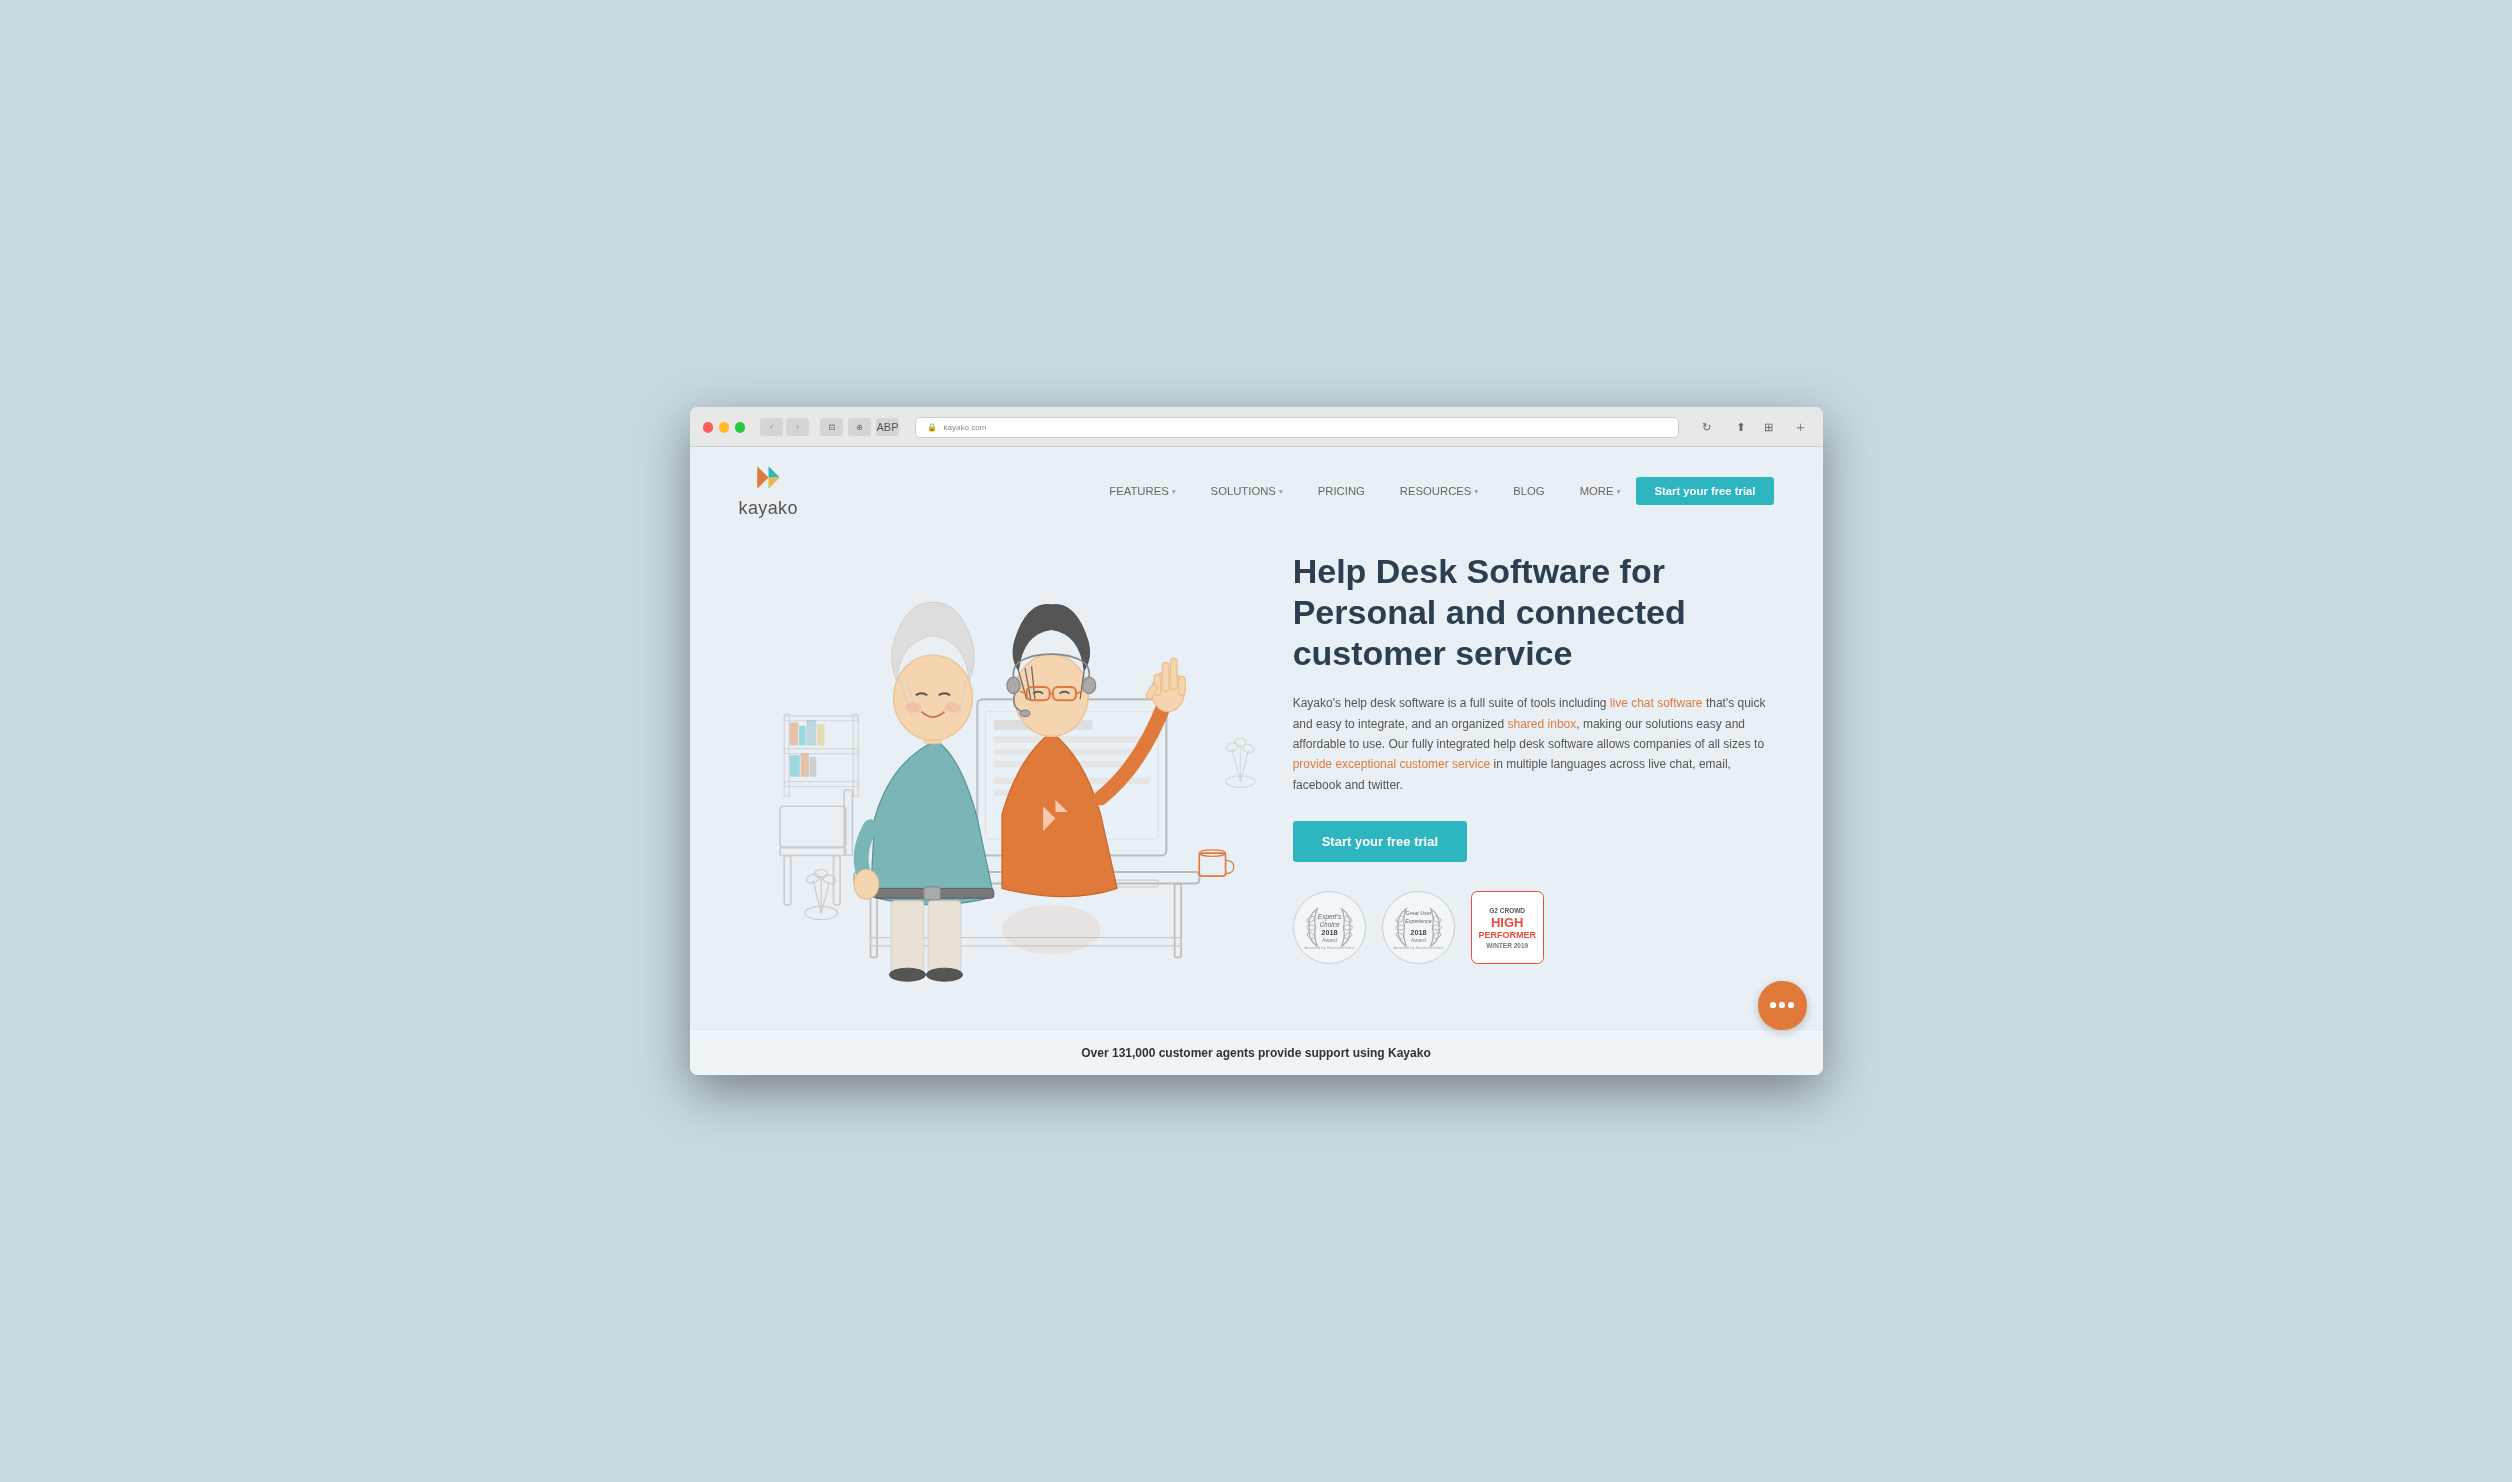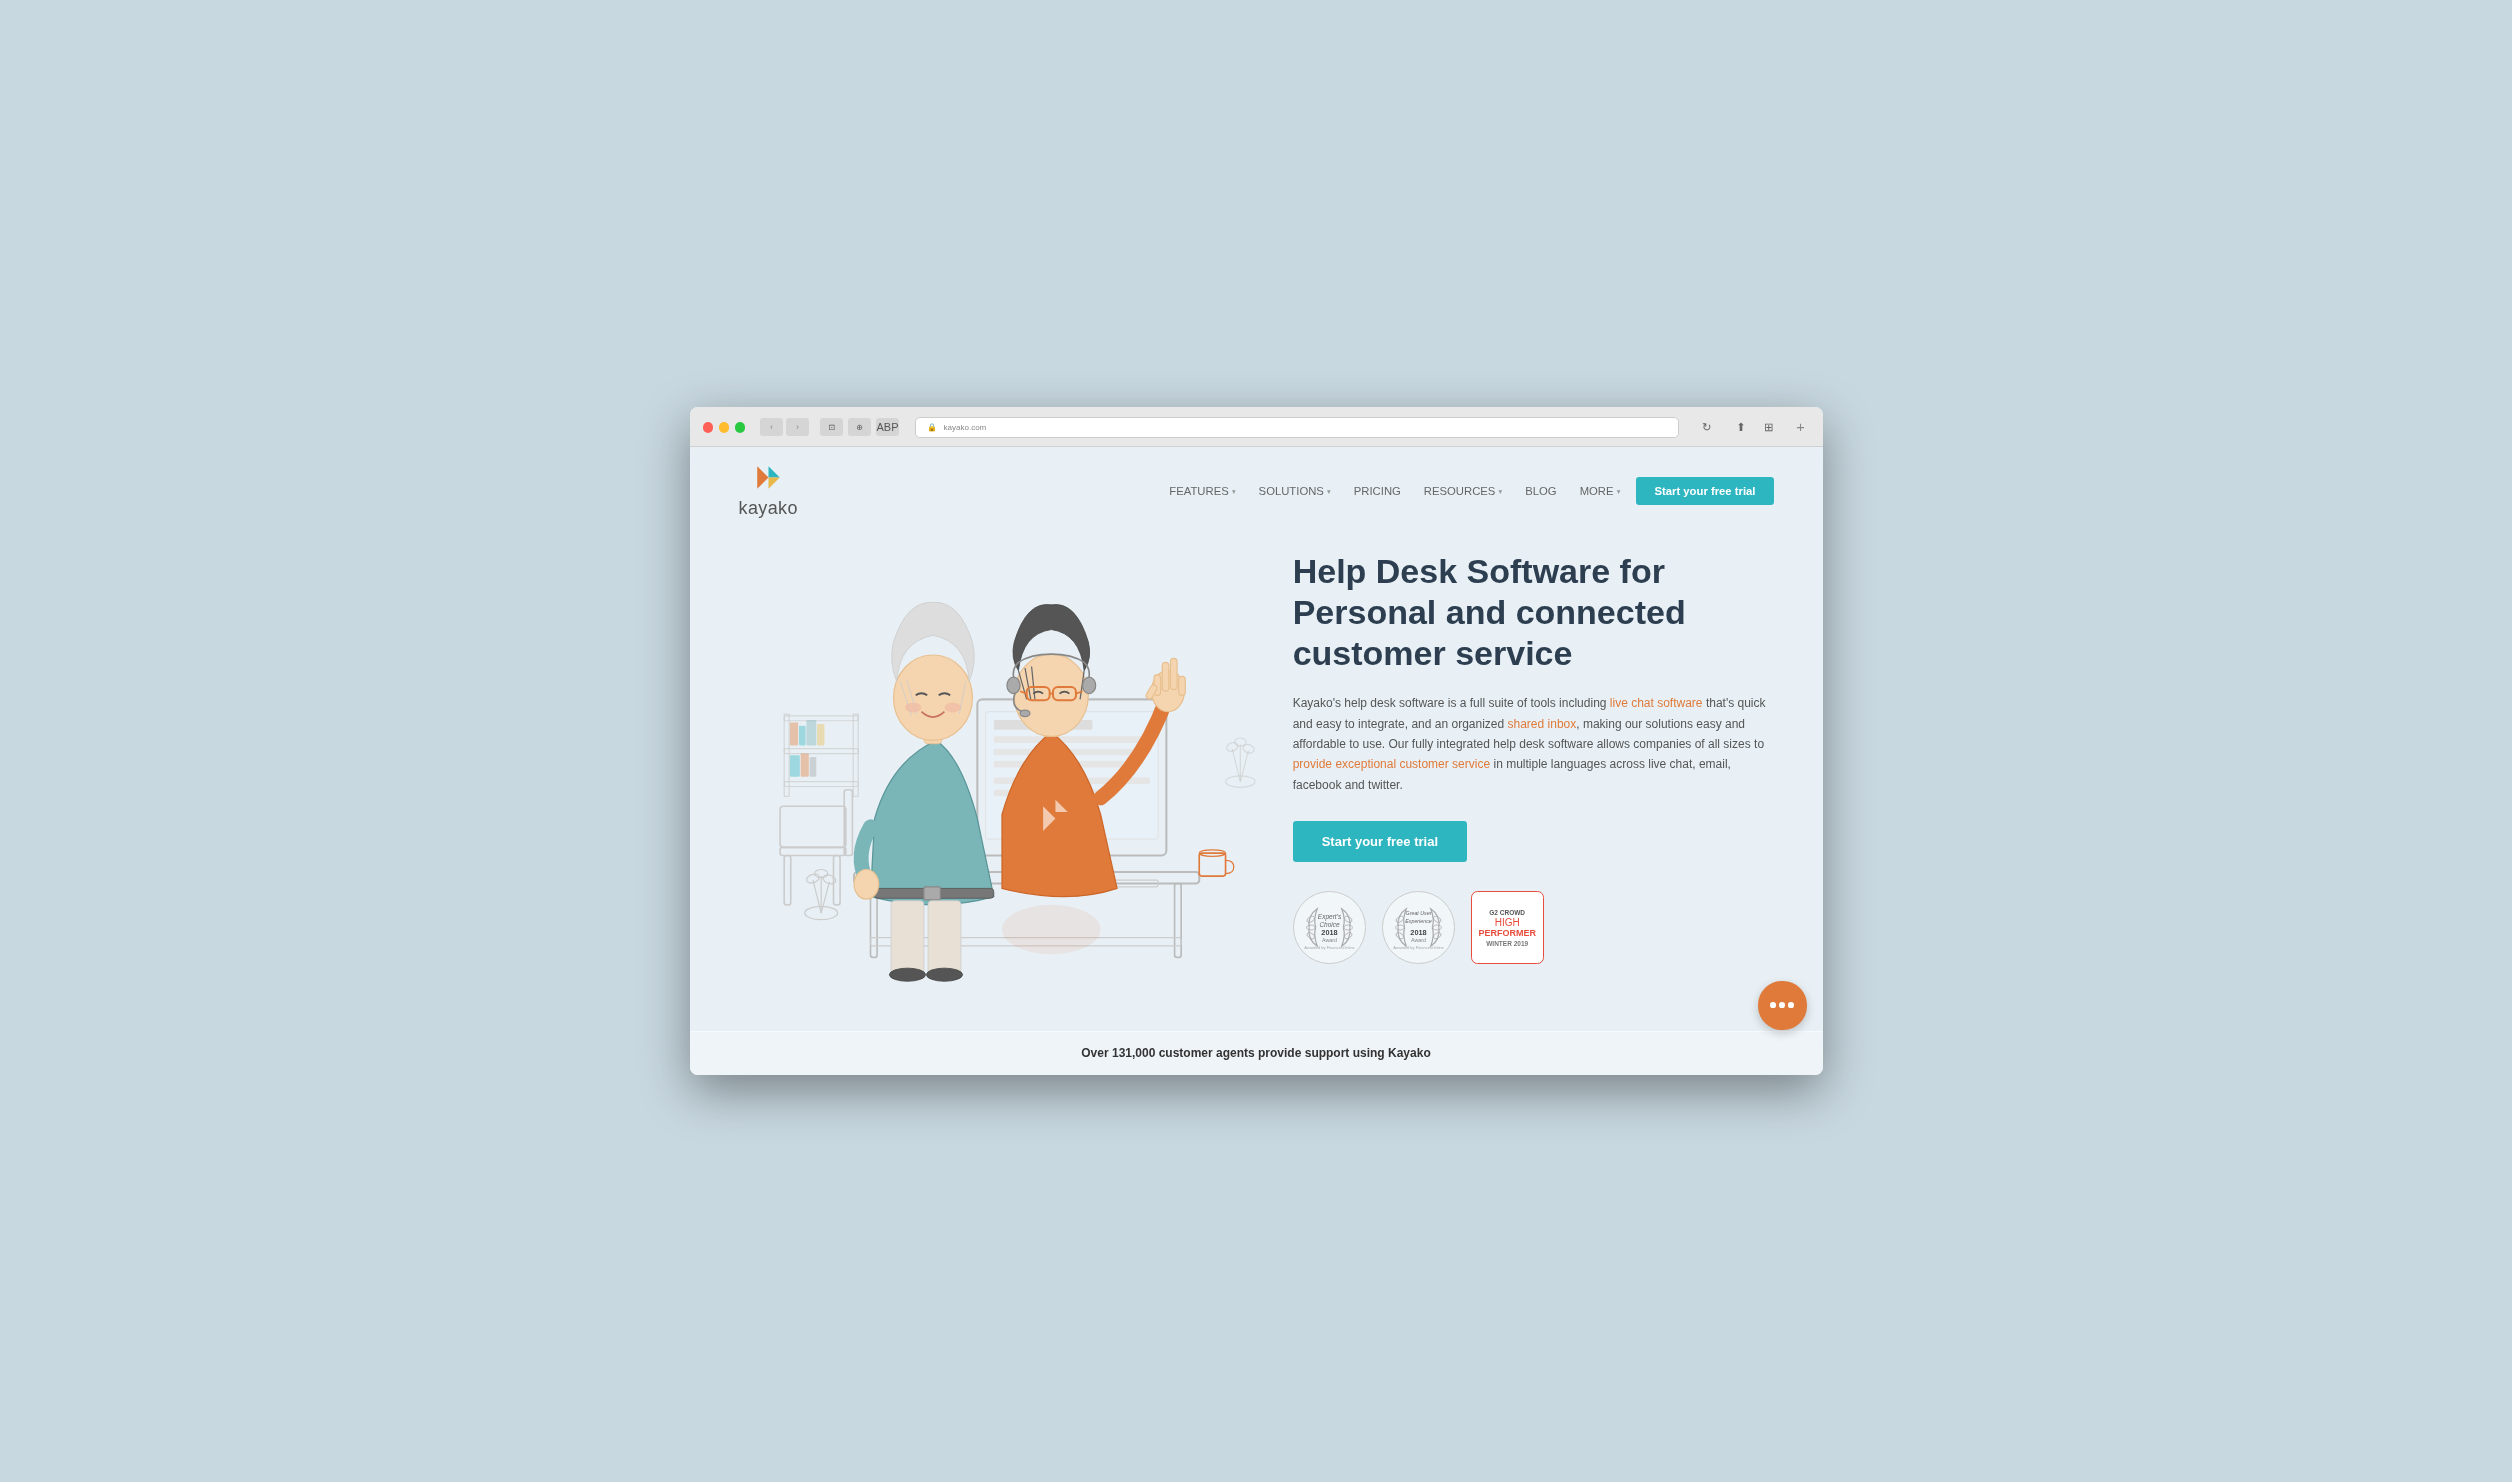--- a/index.html
+++ b/index.html
@@ -139,21 +139,21 @@
     }
     .logo-text {
       font-size: 18px;
       font-weight: 400;
       color: #555;
       letter-spacing: 0.4px;
     }
     .nav-links {
       display: flex;
       align-items: center;
-      gap: 23px;
+      gap: 35px;
       list-style: none;
     }
     .nav-links a {
       text-decoration: none;
       color: #666;
       font-size: 11.3px;
       font-weight: 500;
       display: flex;
       align-items: center;
       gap: 3.2px;
@@ -260,22 +260,22 @@
       font-weight: 700;
       text-align: center;
       padding: 4.9px;
     }
     .badge-g2 .g2-logo {
       font-size: 6.5px;
       color: #555;
       margin-bottom: 1.6px;
     }
     .badge-g2 .high-performer {
-      font-size: 10px;
-      font-weight: 400;
+      font-size: 13px;
+      font-weight: 700;
       color: #e74c3c;
     }
 
     
     .footer-bar {
       background: rgba(255,255,255,0.3);
       text-align: center;
       padding: 14.6px;
       font-size: 12px;
       font-weight: 600;

